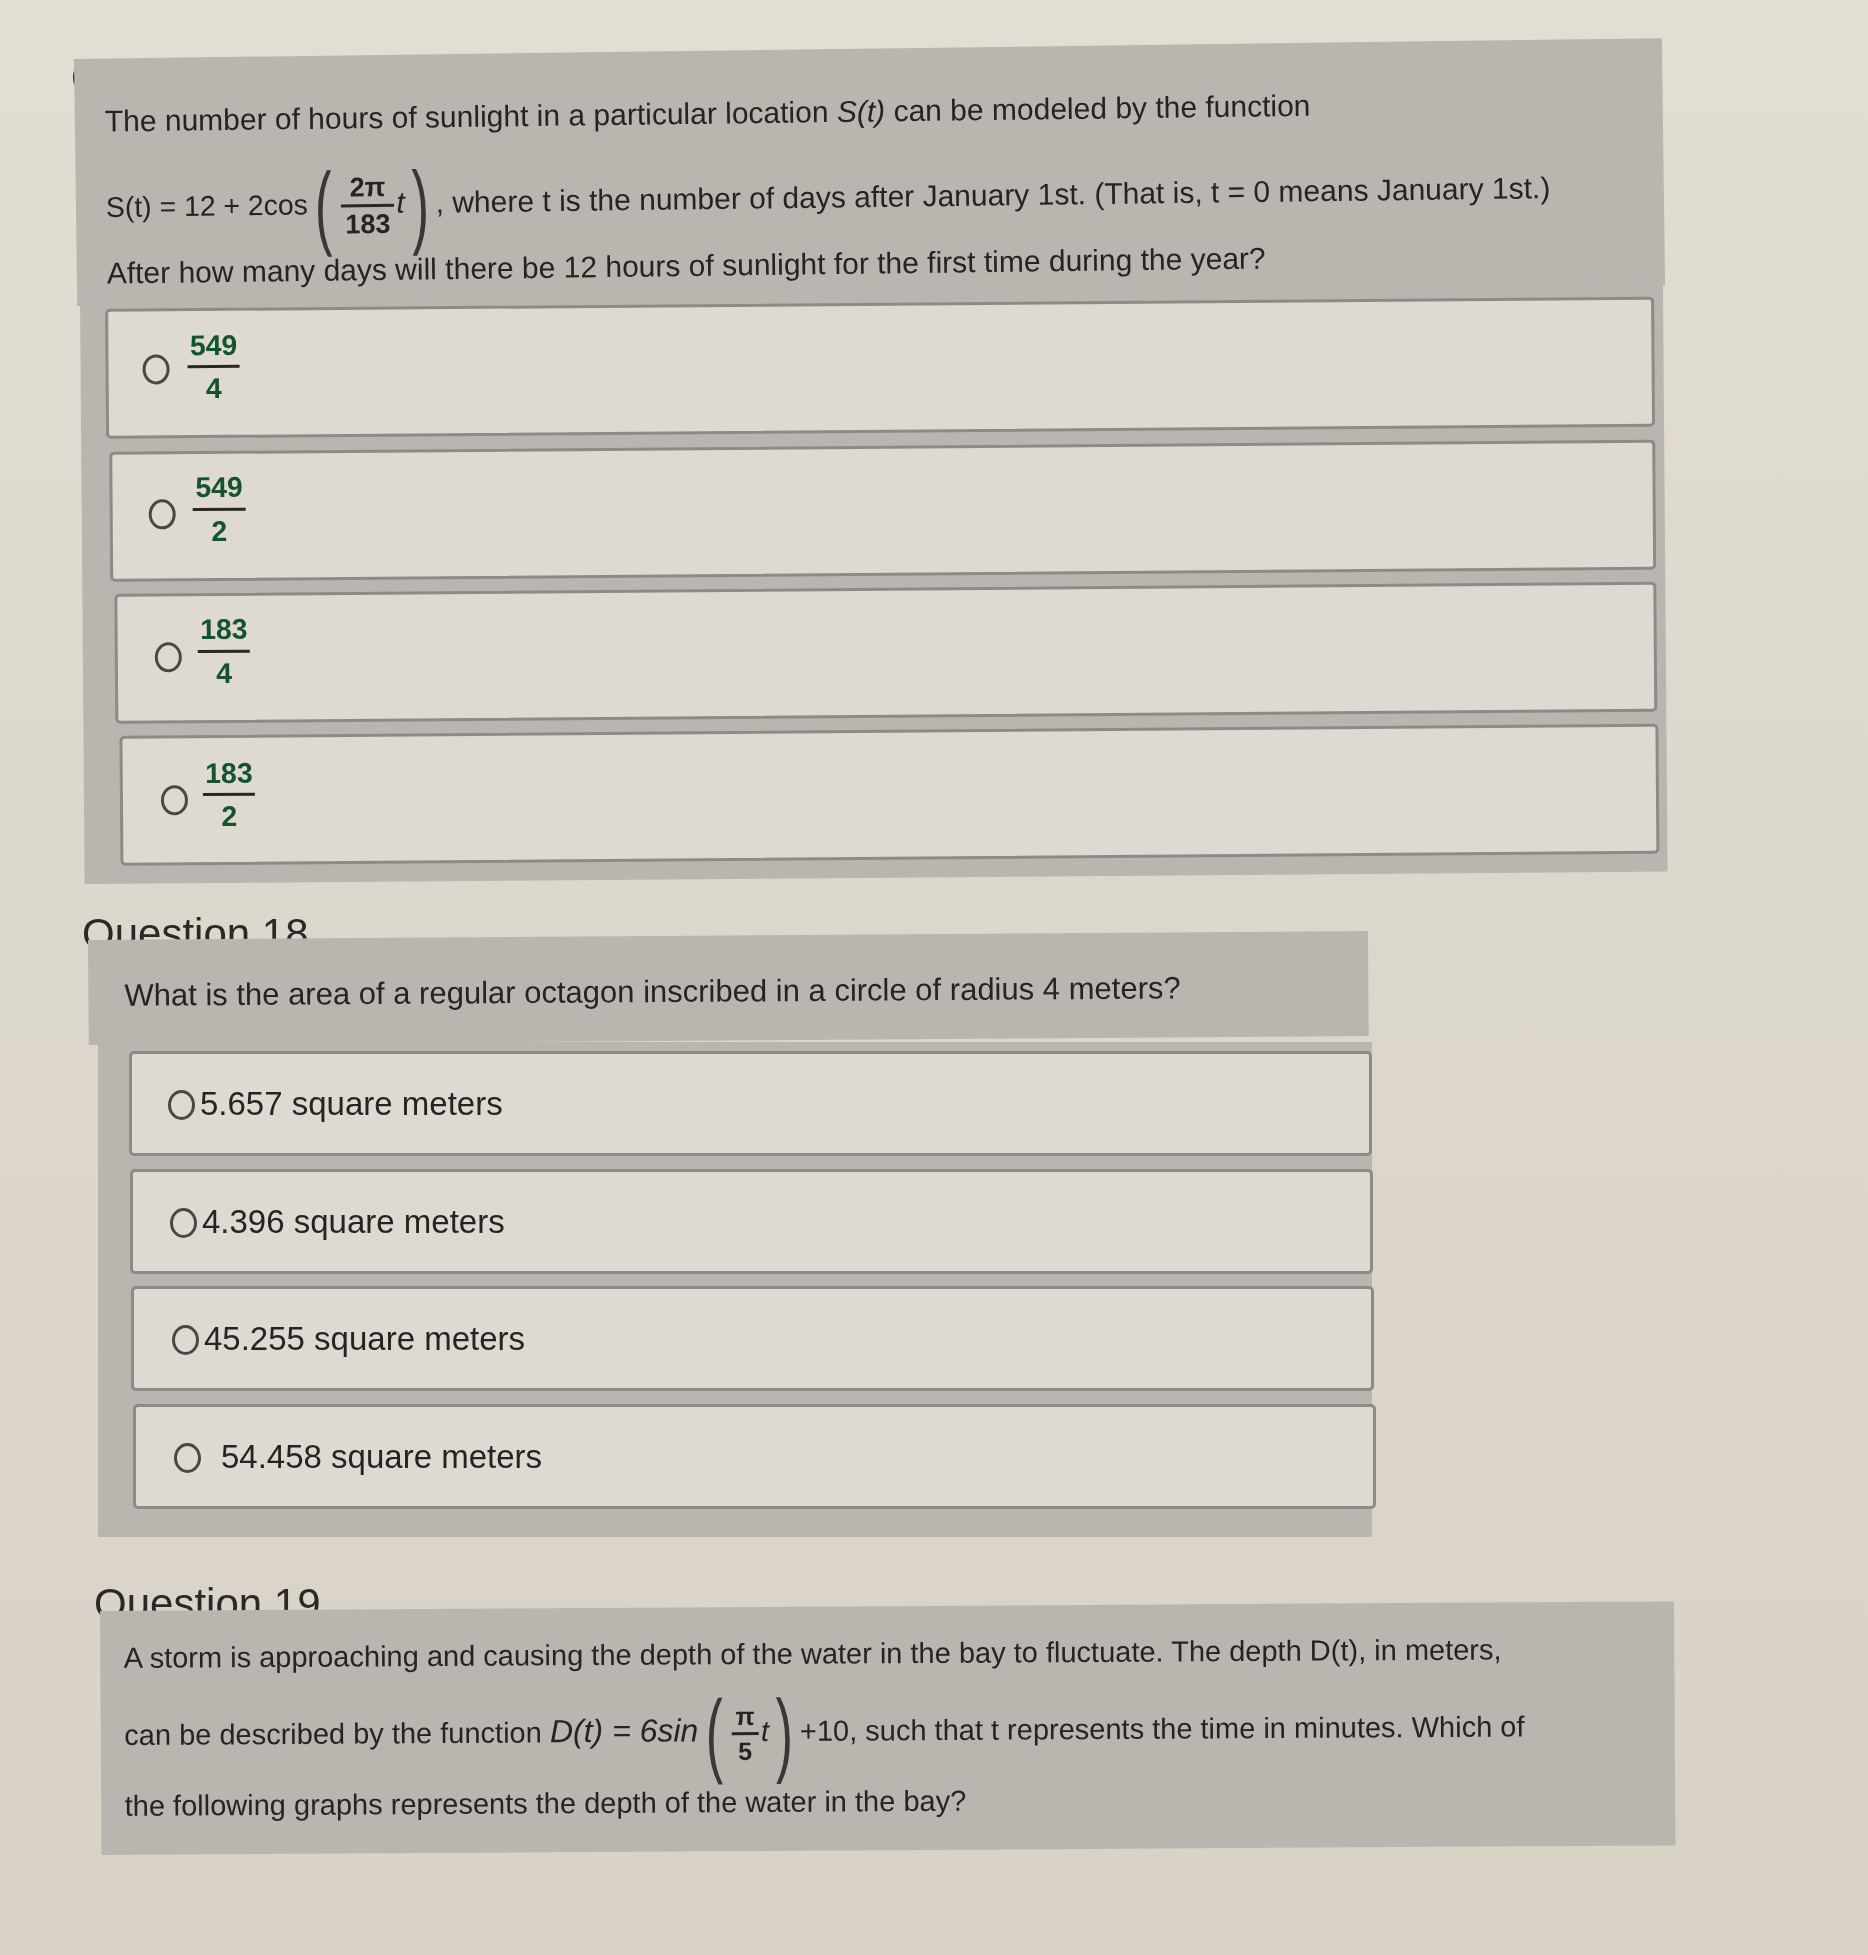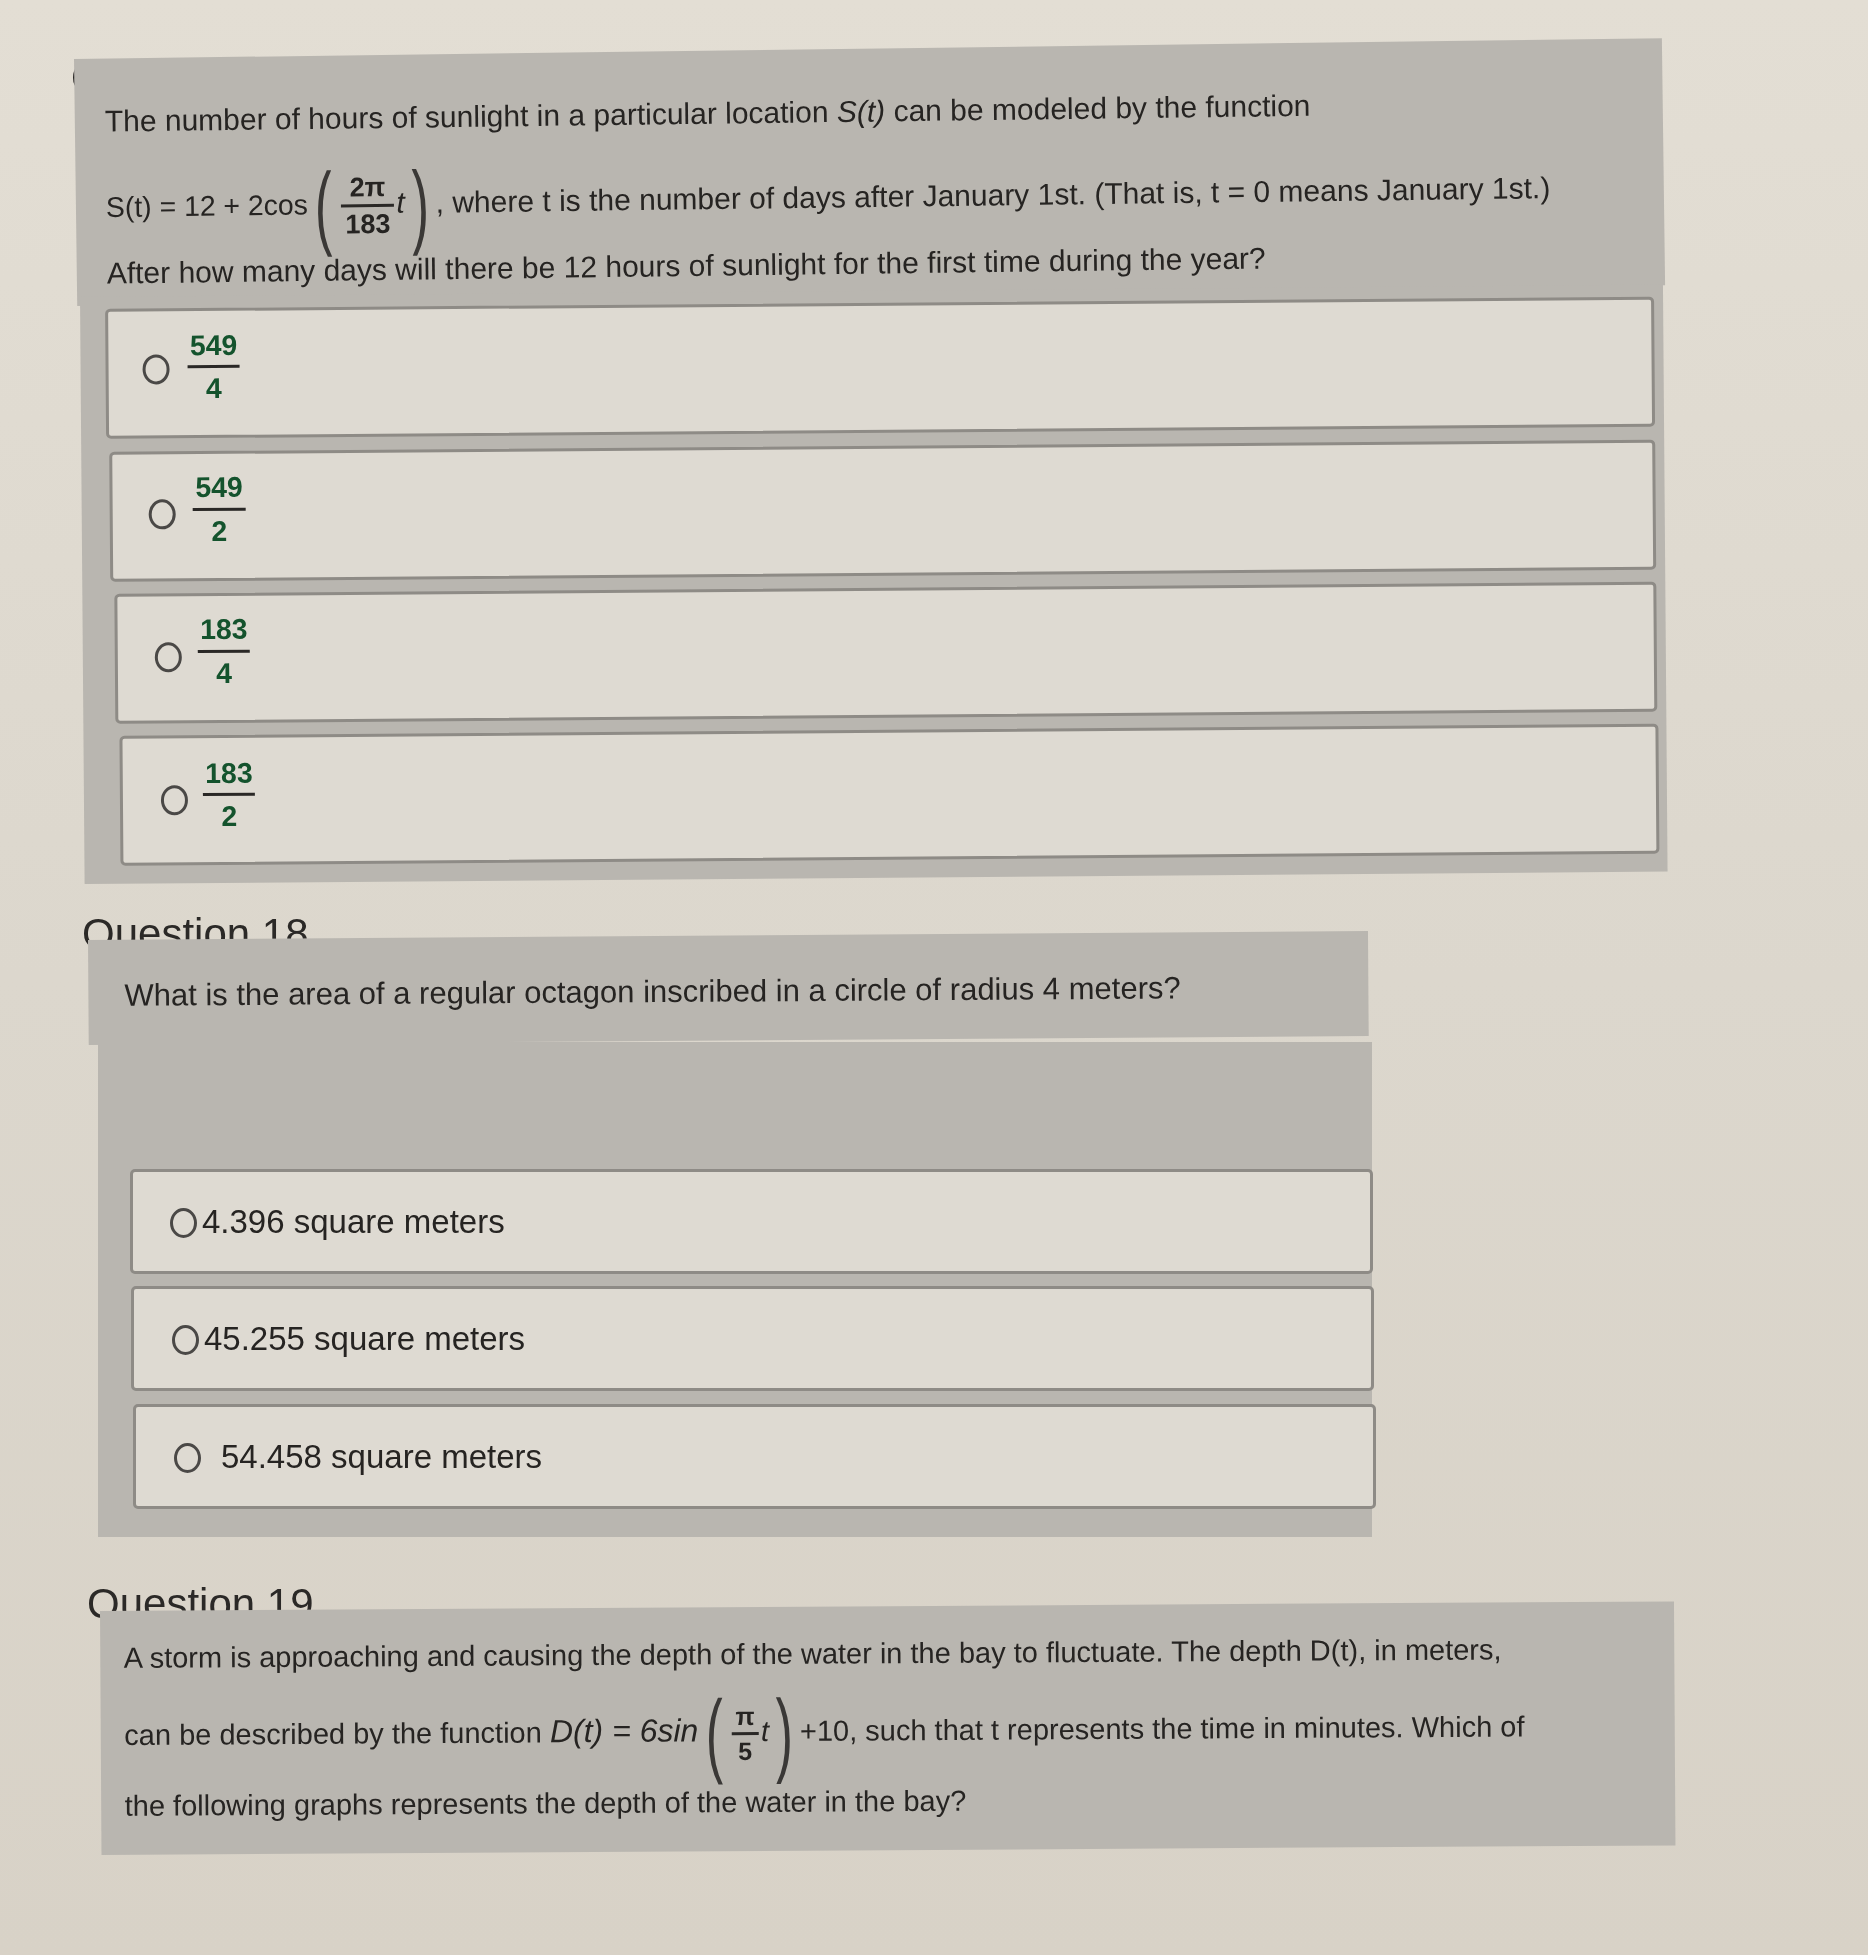--- a/index.html
+++ b/index.html
@@ -148,35 +148,39 @@
     </div>
   </div>
 
   <div class="q-title" style="left:82px; top:898px;">Question 18</div>
 
   <div class="stem" style="left:88px; top:940px; width:1280px; height:105px; transform: rotate(-0.4deg); transform-origin: left top;">
     <div class="stem-text" style="left:36px; top:38px; font-size:31px;">What is the area of a regular octagon inscribed in a circle of radius 4 meters?</div>
   </div>
 
   <div class="opt-wrap" style="left:98px; top:1042px; width:1274px; height:495px;">
+    <div class="option" style="left:31px; top:9.3px; width:1243px; height:105px;">
+      <div class="radio" style="left:36px; top:36px;"></div>
+      <div class="opt-label" style="left:68px; top:31px;">5.657 square meters</div>
+    </div>
     <div class="option" style="left:32px; top:127px; width:1243px; height:105px;">
       <div class="radio" style="left:37px; top:36px;"></div>
       <div class="opt-label" style="left:69px; top:31px;">4.396 square meters</div>
     </div>
     <div class="option" style="left:33px; top:244px; width:1243px; height:105px;text-align:center;">
       <div class="radio" style="left:38px; top:36px;"></div>
       <div class="opt-label" style="left:70px; top:31px;">45.255 square meters</div>
     </div>
     <div class="option" style="left:35px; top:362px; width:1243px; height:105px;">
       <div class="radio" style="left:38px; top:36px;"></div>
       <div class="opt-label" style="left:70px; top:31px;margin-left:15px;">54.458 square meters</div>
     </div>
   </div>
 
-  <div class="q-title" style="left:87px; top:1568px;">Question 19</div>
+  <div class="q-title" style="left:94px; top:1568px;">Question 19</div>
 
   <div class="stem" style="left:100px; top:1611px; width:1574px; height:244px; transform: rotate(-0.35deg); transform-origin: left top;">
     <div class="stem-text" style="left:23.5px; top:31px; font-size:29px;">A storm is approaching and causing the depth of the water in the bay to fluctuate. The depth D(t), in meters,</div>
     <div class="stem-text" style="left:23.5px; top:80px; font-size:29px;">
       <span>can be described by the function </span><span class="it" style="font-size:32px;">D(t) = 6sin</span><span class="paren">(</span><span class="frac" style="font-size:25px;"><span class="num">π</span><span class="den">5</span></span><span class="it">t</span><span class="paren">)</span><span>+10,</span><span> such that t represents the time in minutes. Which of</span>
     </div>
     <div class="stem-text" style="left:23.5px; top:179px; font-size:29px;">the following graphs represents the depth of the water in the bay?</div>
   </div>
 
 </div>

